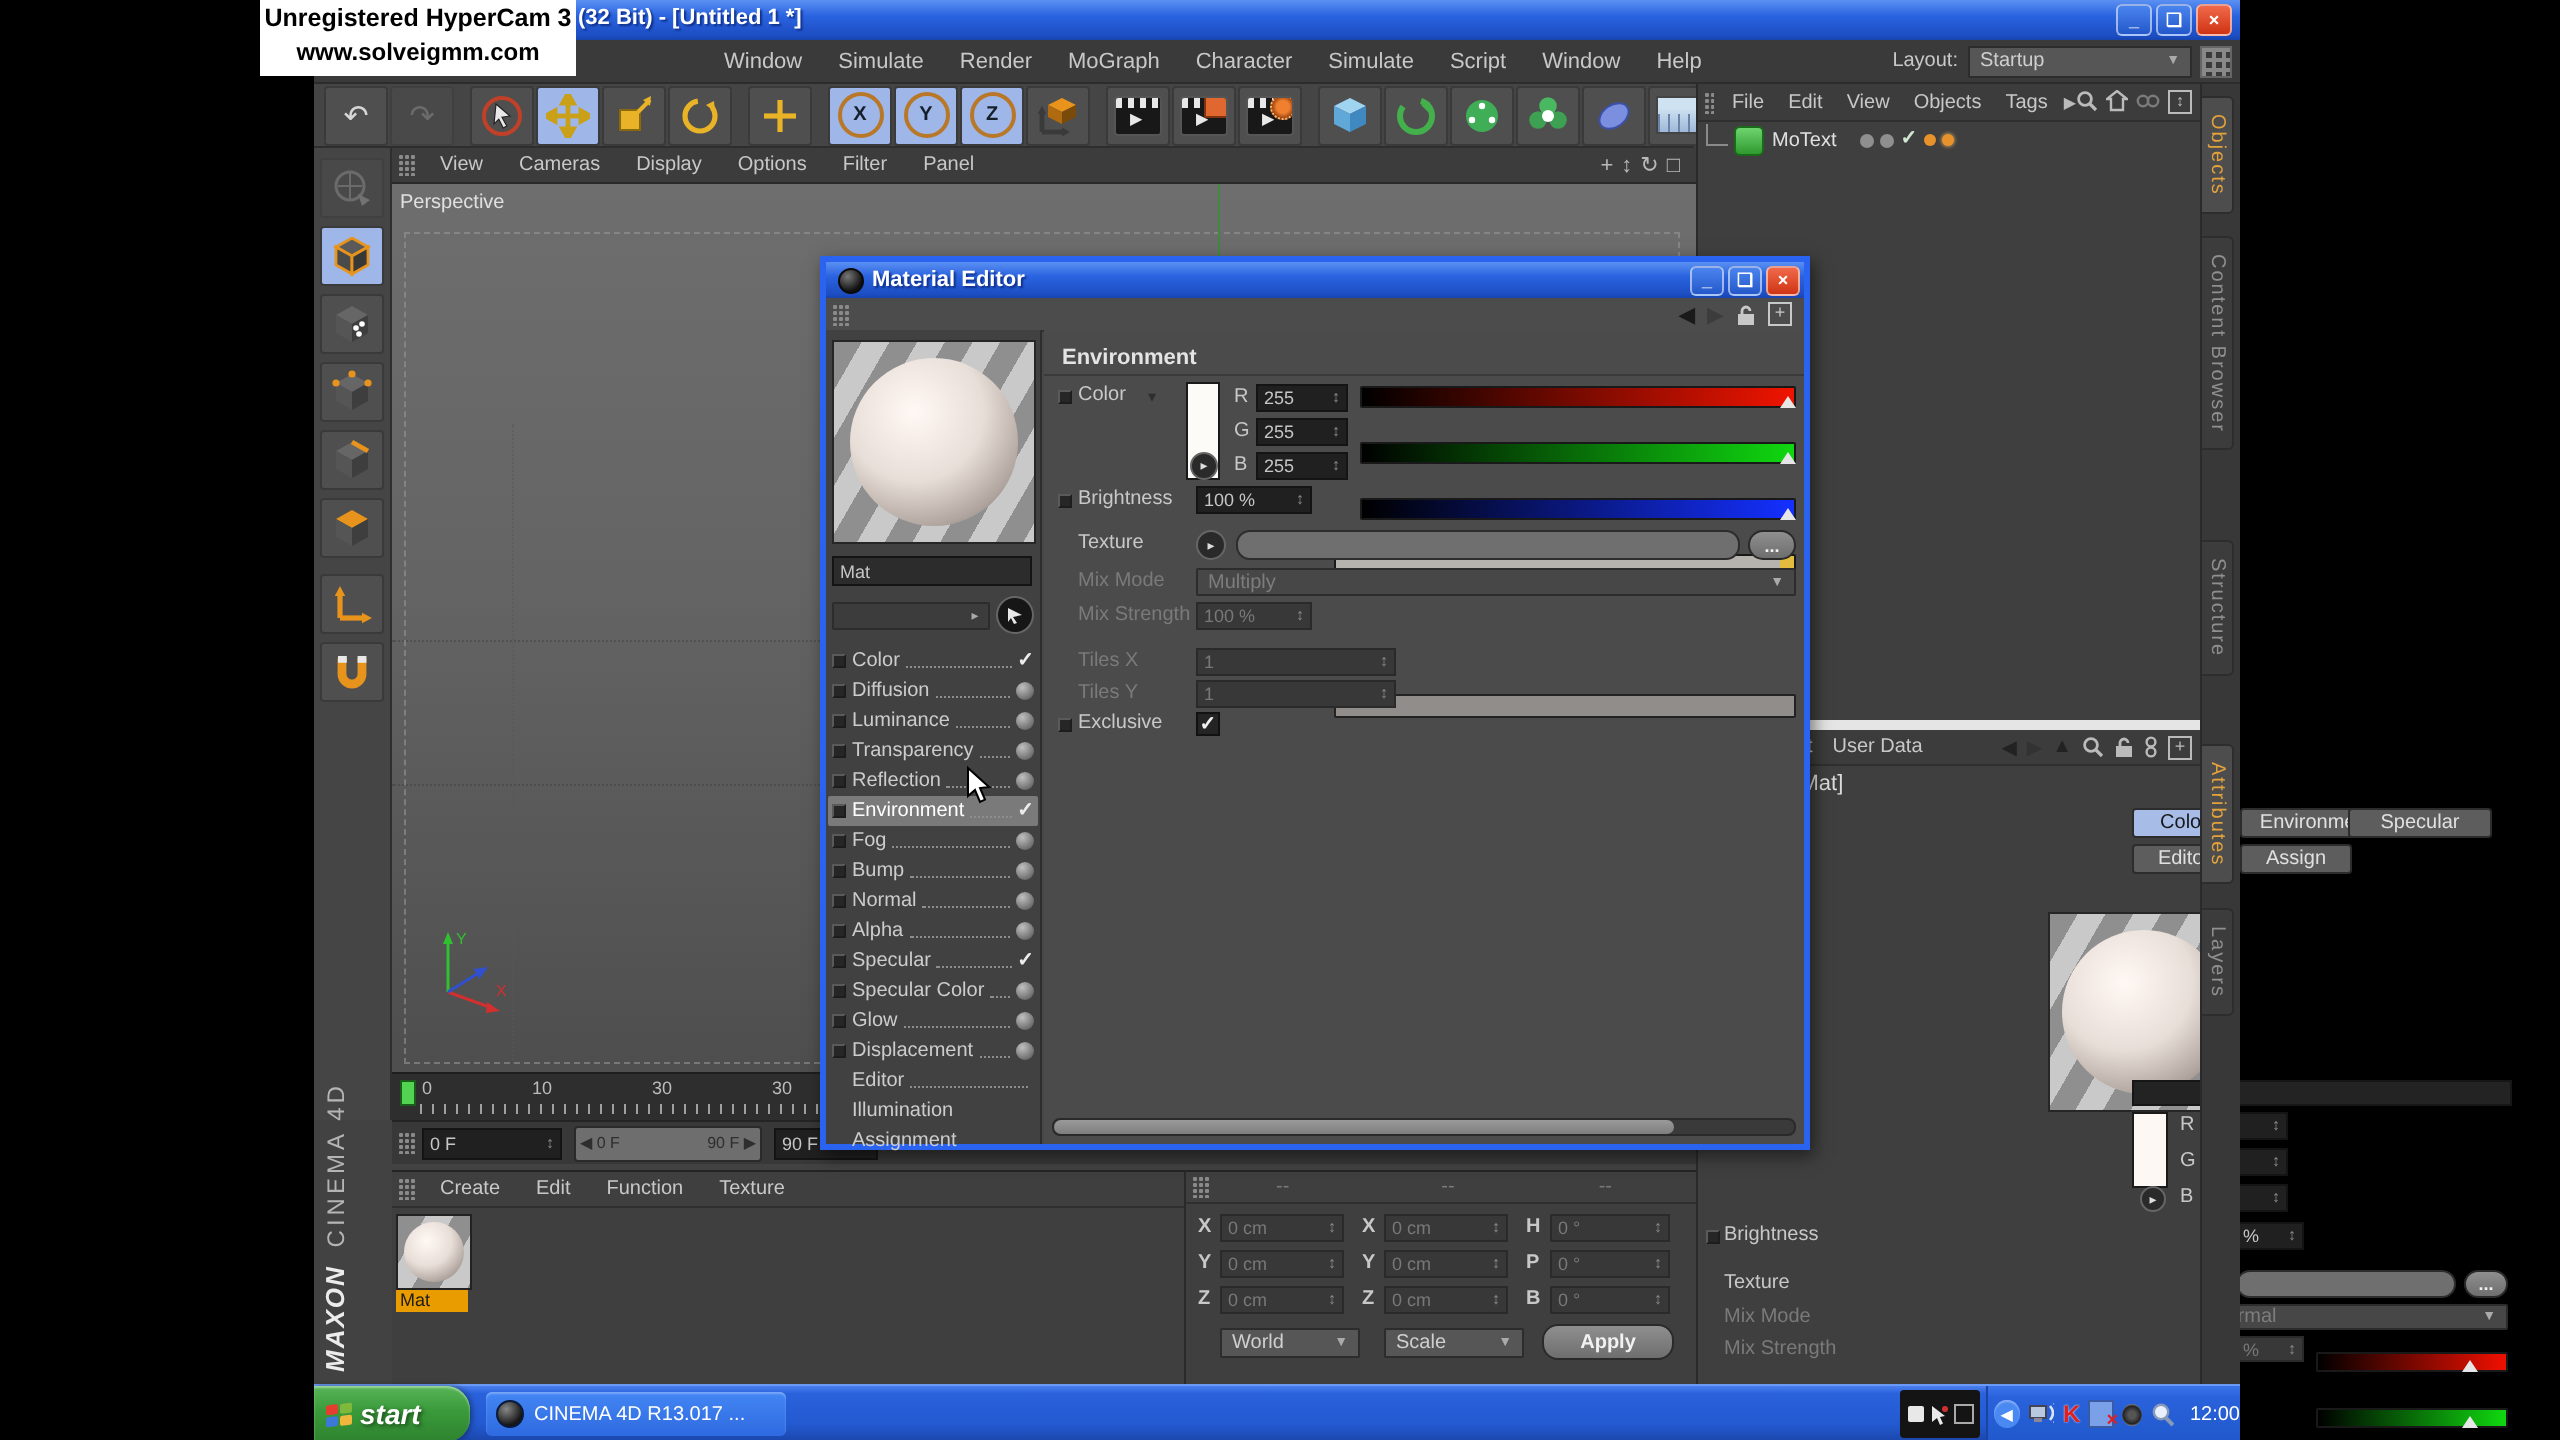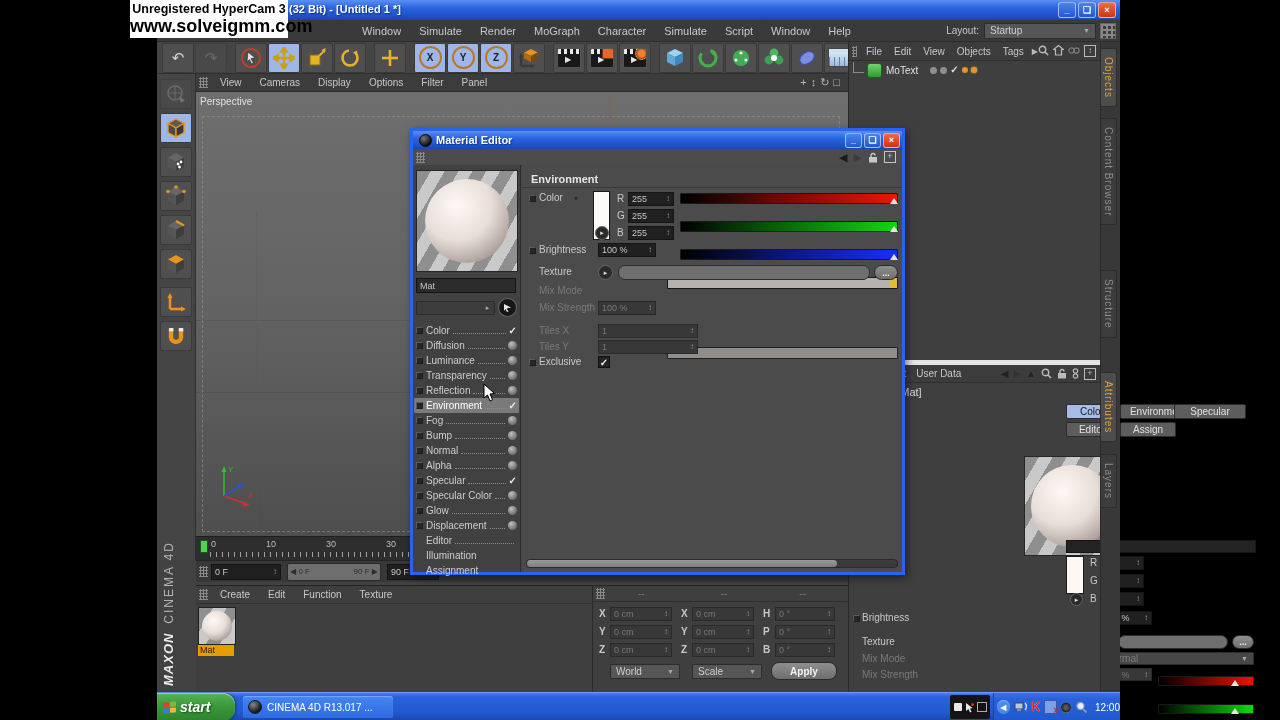--- a/index.html
+++ b/index.html
@@ -768,20 +768,24 @@
     <div class="slider abs" style="left:145px;top:79px;width:231px;height:12px;background:linear-gradient(90deg,#b6b2ae 0 97%,#e2bc3e 97%)"></div>
 
     <span class="abs lbl" style="left:17px;top:101px">Texture</span>
     <div class="roundbtn abs" style="left:76px;top:100px;width:15px;height:15px">▸</div>
     <div class="pillfield abs" style="left:96px;top:100px;width:252px;height:15px"></div>
     <div class="pillbtn abs" style="left:352px;top:100px;width:24px;height:15px;font-size:9px">
         <span>...</span>
       </div>
 
     <span class="abs lbl dim" style="left:17px;top:120px">Mix Mode</span>
+    <div class="dd dim abs" style="left:76px;top:119px;width:300px;height:14px">
+        <span>Multiply</span>
+        <span class="ar">▼</span>
+      </div>
 
     <span class="abs lbl dim" style="left:17px;top:137px">Mix Strength</span>
     <div class="vbox dim abs" style="left:76px;top:136px;width:58px;height:14px">
         <span>100 %</span>
         <span class="sp">↕</span>
       </div>
     <div class="slider abs" style="left:145px;top:137px;width:231px;height:12px;background:#a29e9a;opacity:.8"></div>
 
     <span class="abs lbl dim" style="left:17px;top:160px">Tiles X</span>
     <div class="vbox dim abs" style="left:76px;top:159px;width:100px;height:14px">
@@ -803,21 +807,21 @@
     </div>
   </div>
 </div>
 
 <svg class="abs" style="left:483px;top:383px;z-index:60" width="14" height="20">
   <polygon points="1,1 1,15 4.5,12 7,18 9.5,16.8 7,11 11.5,10.5" fill="#fff" stroke="#000" stroke-width="1"></polygon>
 </svg>
 
 <div class="abs" style="left:130px;top:0;width:158px;height:38px;background:#fff;z-index:70;text-align:center;color:#000">
   <div style="font-size:12.5px;font-weight:bold;line-height:18px;white-space:nowrap">Unregistered HyperCam 3</div>
-  <div style="font-size:18px;font-weight:bold;line-height:17px">www.solveigmm.com</div>
+  <div style="font-size:12px;font-weight:bold;line-height:17px">www.solveigmm.com</div>
 </div>
 
 <div class="abs" style="left:157px;top:692px;width:963px;height:28px;background:linear-gradient(180deg,#4b80ee 0%,#2a62dc 14%,#235ad2 70%,#1c48ae 100%);border-top:1px solid #6a9af5">
   <div class="abs flex" style="left:0;top:0;width:78px;height:28px;background:linear-gradient(180deg,#58b458 0%,#3a9a3a 45%,#2e832e 100%);border-radius:0 12px 12px 0;box-shadow:inset 0 1px 1px #9ad49a,1px 0 3px rgba(0,0,0,.4);padding-left:6px">
     <span style="display:inline-grid;grid-template-columns:6px 6px;grid-gap:1px;transform:skewY(-6deg);margin-right:4px">
       <span style="width:6px;height:5px;background:#e33e30;border-radius:1px"></span>
         <span style="width:6px;height:5px;background:#7eb93c;border-radius:1px"></span>
         <span style="width:6px;height:5px;background:#3c78d8;border-radius:1px"></span>
         <span style="width:6px;height:5px;background:#f0b73c;border-radius:1px"></span>
     </span>

